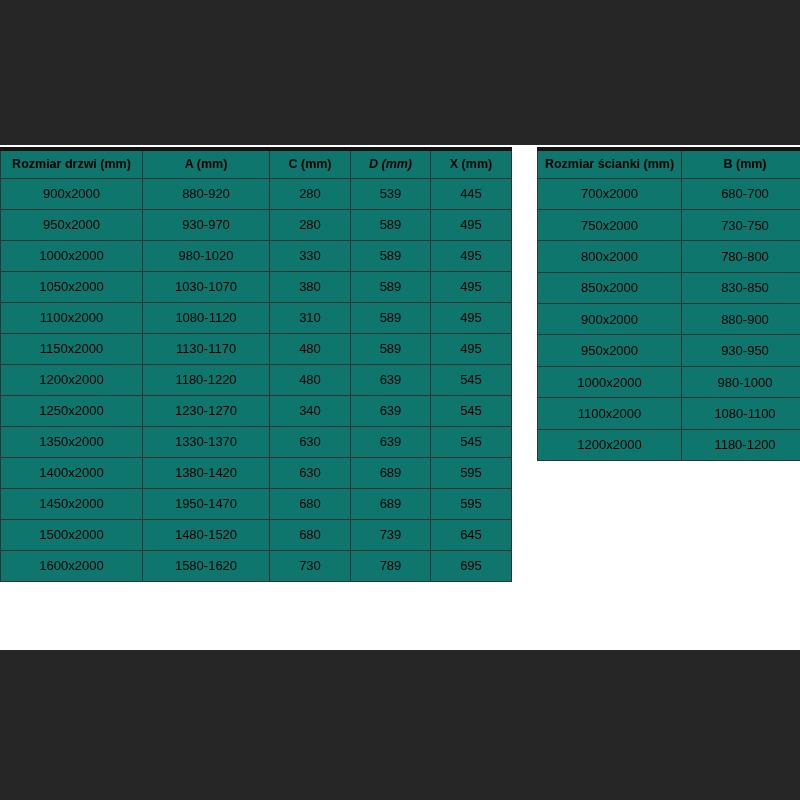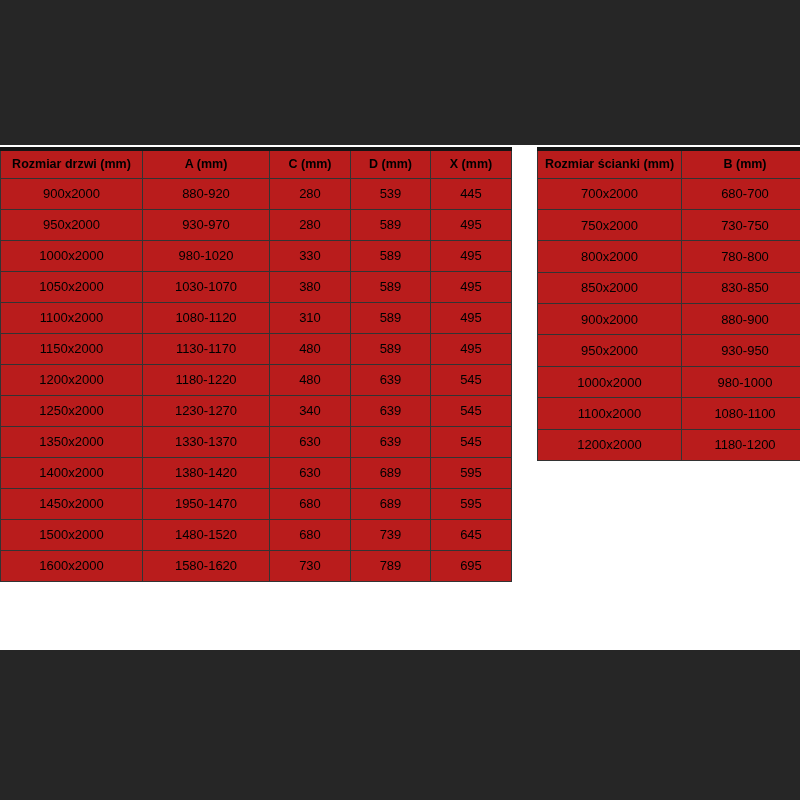--- a/index.html
+++ b/index.html
@@ -13,21 +13,21 @@
   .panel{
     position:absolute;
     left:0;top:145px;
     width:800px;height:505px;
     background:#ffffff;
   }
   table{
     position:absolute;
     border-collapse:collapse;
     table-layout:fixed;
-    background:#b91c1c;
+    background:#0f766e;
     padding-left:40px;
   }
   th,td{
     border:1px solid #333333;
     text-align:center;
     vertical-align:middle;
     color:#000000;
     padding:0 2px;
     overflow:hidden;
     white-space:nowrap;
@@ -38,21 +38,21 @@
     border-top:4px solid #141414;
   }
   td{font-size:13px;}
   thead tr{height:29px;}
   tbody tr{height:31px;margin-left:34px;}
 
   #doors-table{left:0;top:147px;width:489px;}
   #doors-table th:nth-child(1){width:137px;}
   #doors-table th:nth-child(2){width:122px;}
   #doors-table th:nth-child(3){width:76px;}
-  #doors-table th:nth-child(4){width:75px;}
+  #doors-table th:nth-child(4){width:75px;font-style:italic;}
   #doors-table th:nth-child(5){width:76px;}
 
   #walls-table{left:537px;top:147px;width:263px;}
   #walls-table th:nth-child(1){width:139px;}
   #walls-table th:nth-child(2){width:122px;}
   #walls-table tbody tr{height:31.4px;}
 </style>
 </head>
 <body>
 

